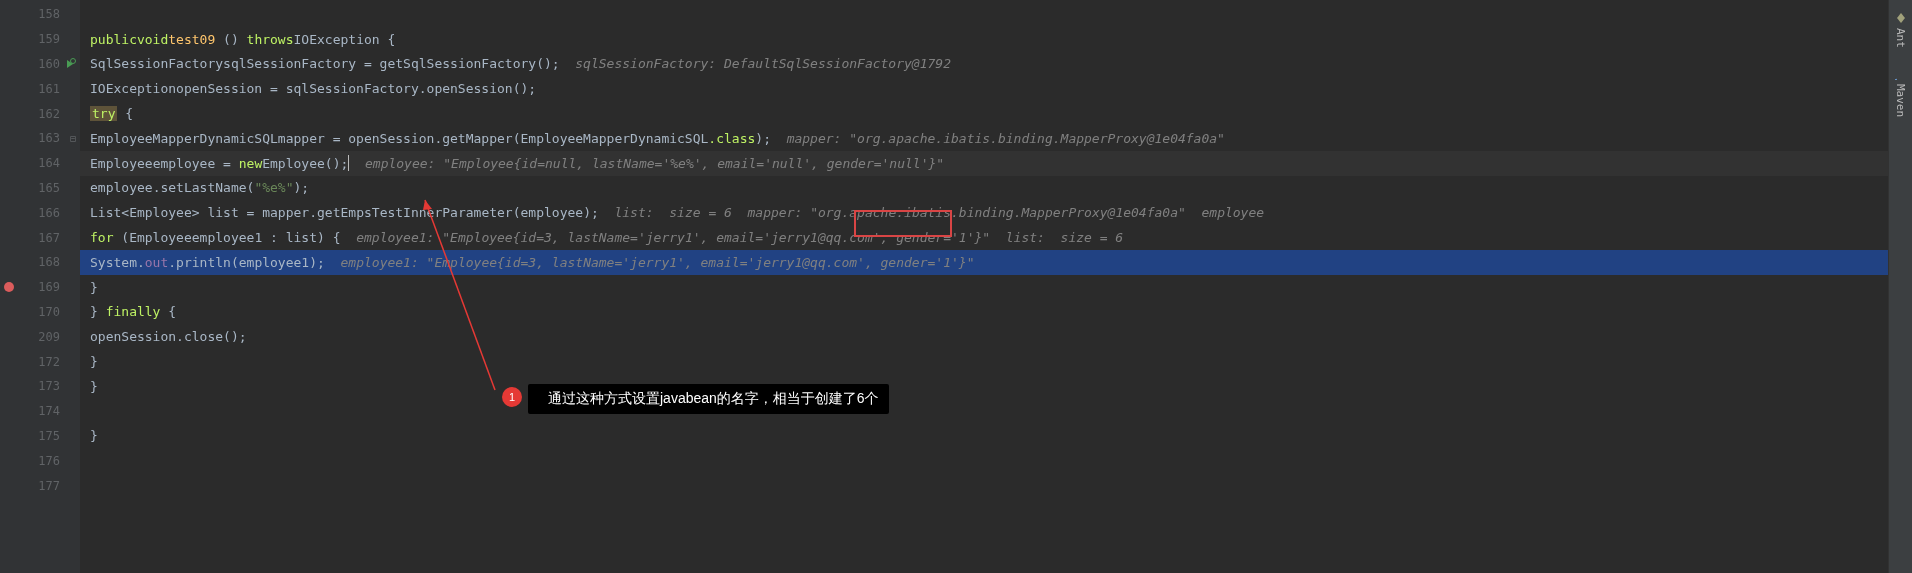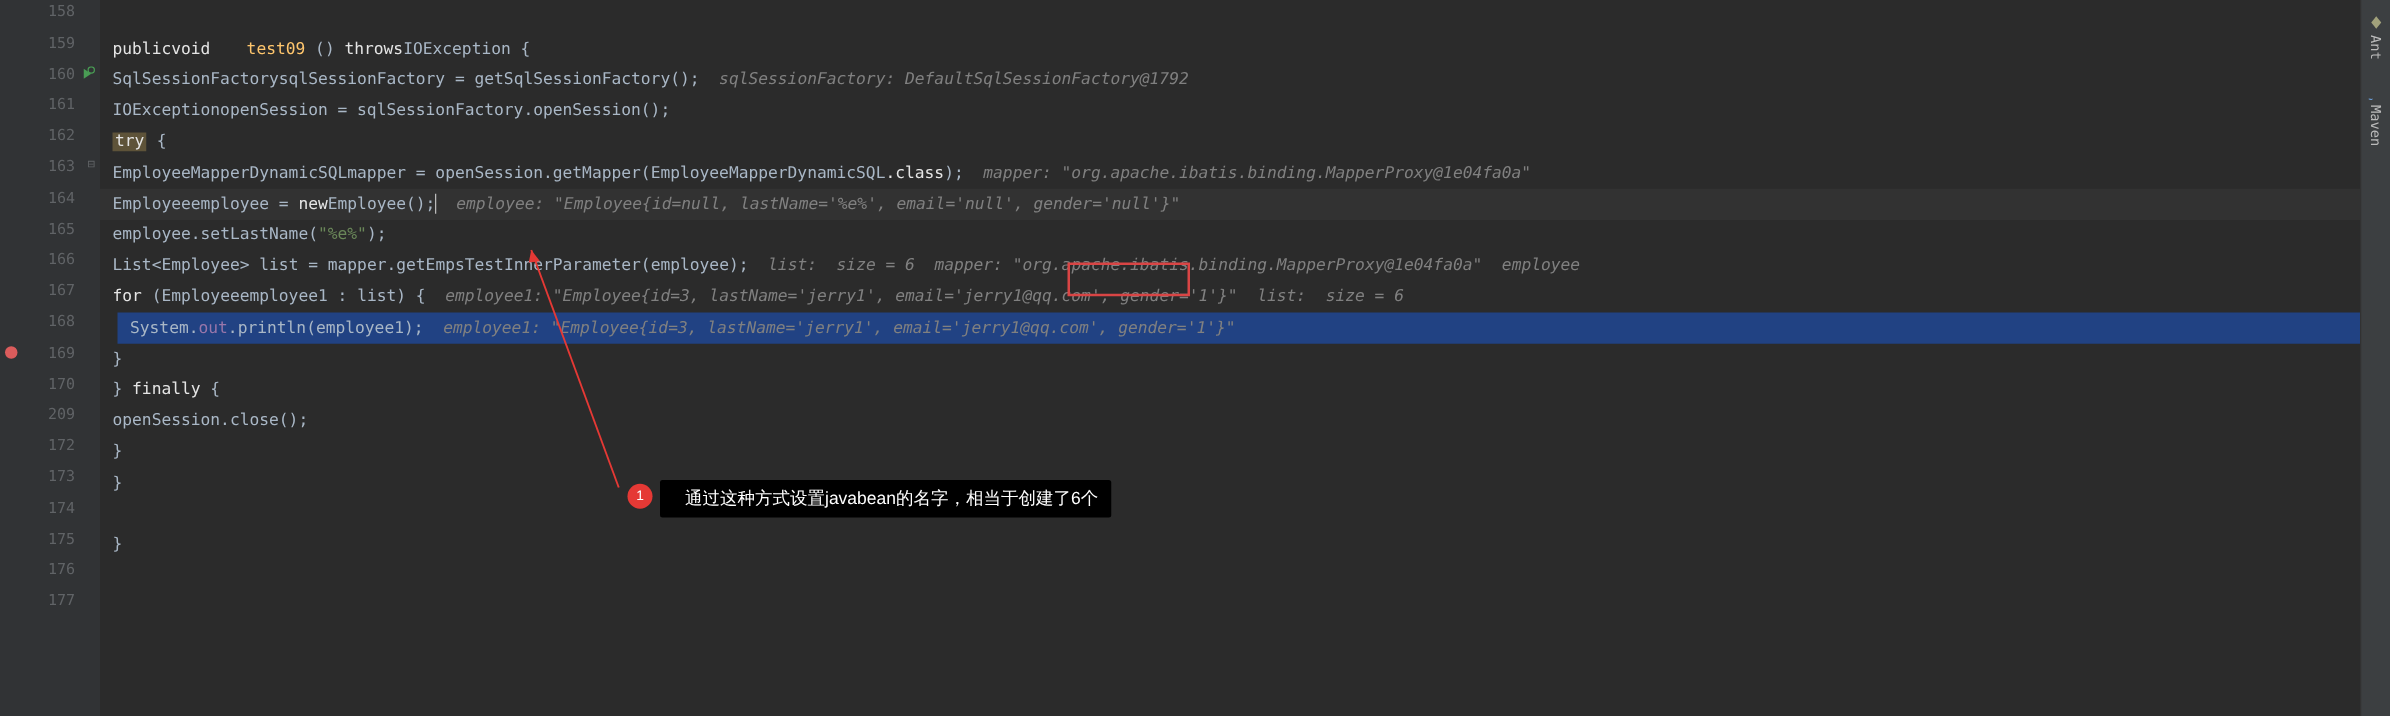--- a/index.html
+++ b/index.html
@@ -19,21 +19,21 @@
 }
 .gutter {
   background: #313335;
   width: 80px;
   padding-top: 2px;
   flex-shrink: 0;
 }
 .gutter-line {
   height: 24.8px;
   display: flex;
-  align-items: flex-start;
+  align-items: center;
   justify-content: flex-end;
   padding-right: 20px;
   color: #606366;
   font-size: 12px;
   position: relative;
 }
 .gutter-icon {
   position: absolute;
   right: 2px;
   width: 14px;
@@ -50,28 +50,27 @@
 .code-line {
   height: 24.8px;
   display: flex;
   align-items: center;
   padding-left: 10px;
   white-space: pre;
   position: relative;
 }
 .code-line.highlighted {
   background: #214283;
-  margin-left: 14px;
 }
 .code-line.current {
   background: #323232;
 }
-.kw { color: #e5e5e5; }
+.kw { color: #bef264; }
 .anno { color: #bbb529; }
-.method { color: #ffc66d; padding-left: 29px; }
+.method { color: #ffc66d; }
 .str { color: #6a8759; }
 .comment { color: #808080; font-style: italic; }
 .field { color: #9876aa; }
 .txt { color: #a9b7c6; }
 .try-hl { background: #5e5339; padding: 0 2px; }
 .cursor {
   display: inline-block;
   width: 1px;
   height: 16px;
   background: #bbbbbb;

